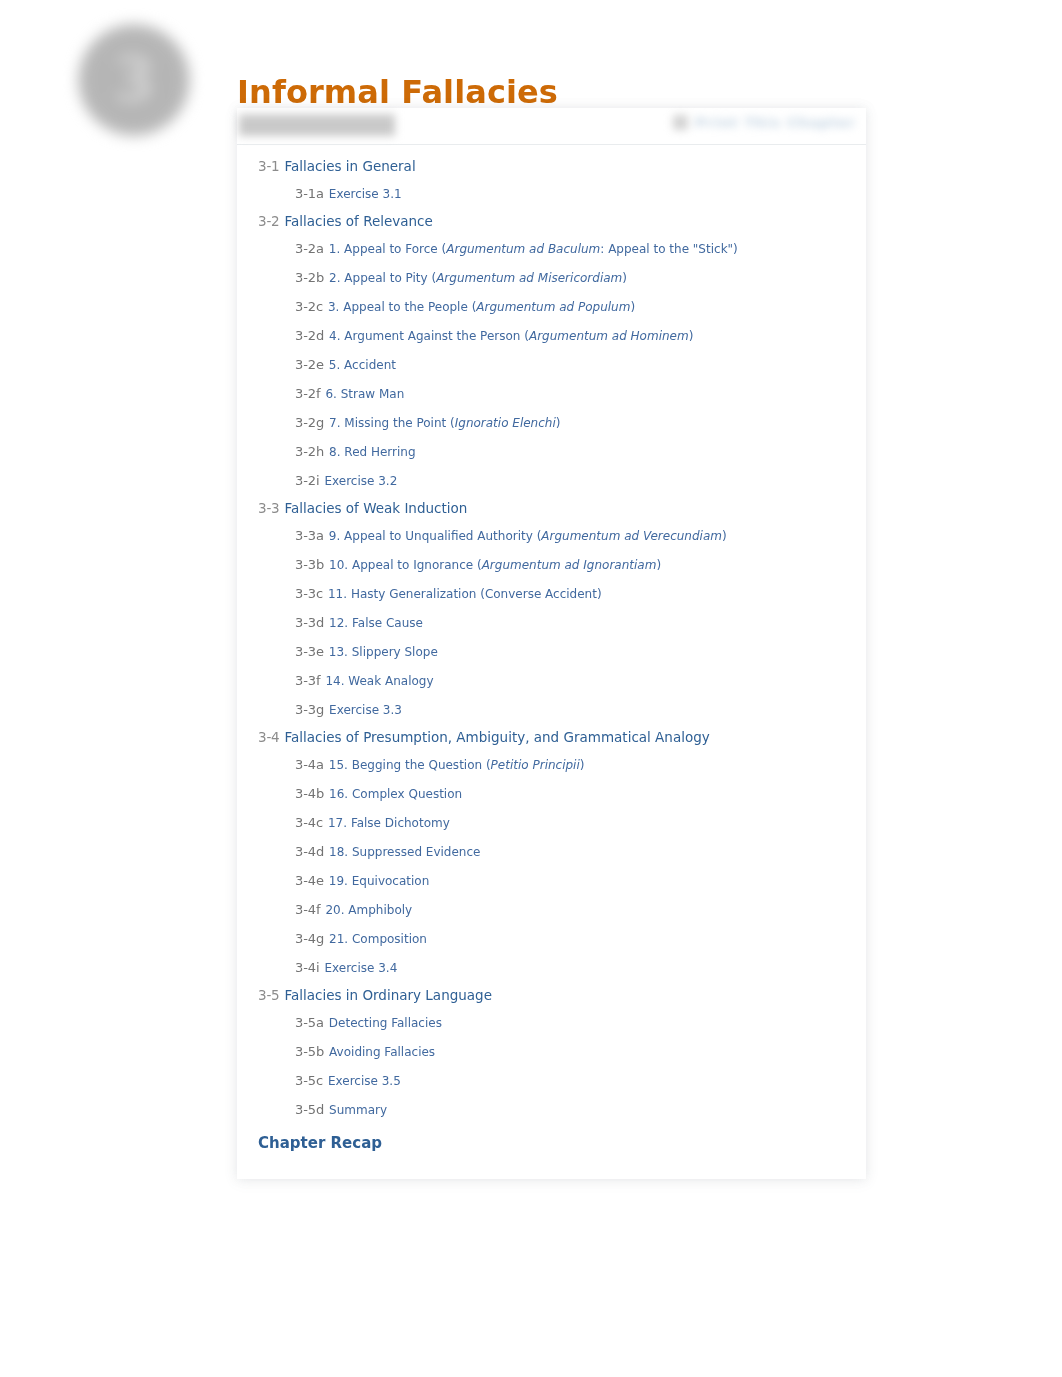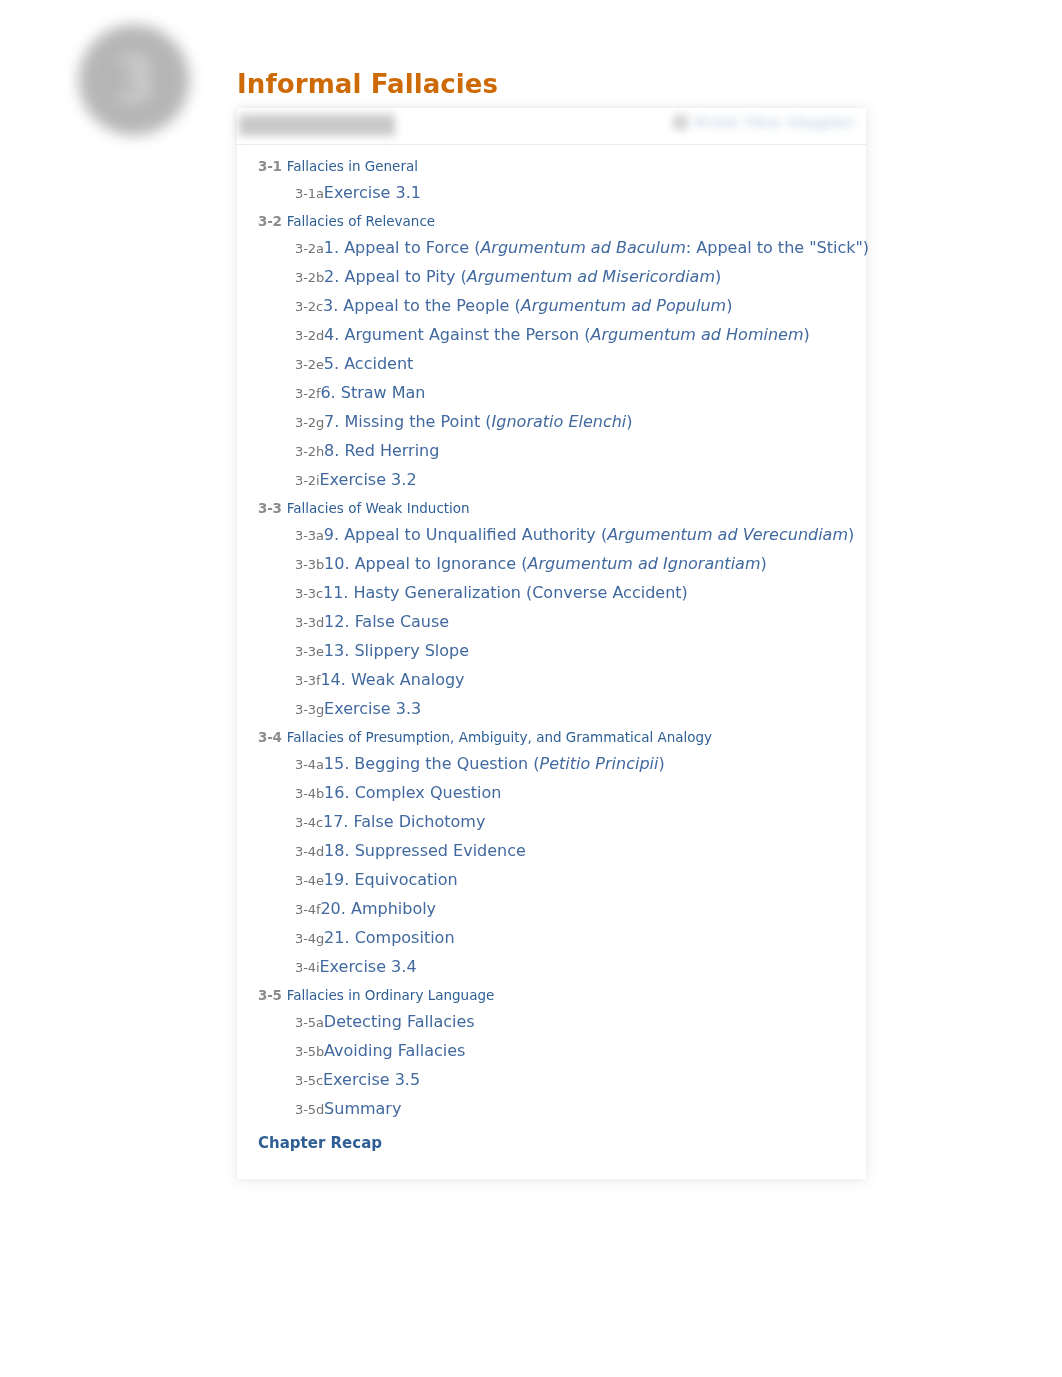--- a/index.html
+++ b/index.html
@@ -37,21 +37,21 @@
     color: #d0d0d0;
     line-height: 1;
     letter-spacing: -1px;
   }
 
   
   .chapter-title {
     position: absolute;
     left: 237px;
     top: 52px;
-    font-size: 26px;
+    font-size: 32px;
     font-weight: 700;
     color: #cd6a06;
     letter-spacing: 0.1px;
     white-space: nowrap;
   }
 
   
   .toc-card {
     position: absolute;
     left: 237px;
@@ -116,21 +116,21 @@
     margin: 0;
     list-style: none;
   }
   .section-row {
     padding: 4px 12px 4px 21px;
     line-height: 18px;
     white-space: nowrap;
   }
   .section-num {
     font-size: 13.5px;
-    font-weight: 700;
+    font-weight: 400;
     color: #8c8c8c;
     letter-spacing: -0.2px;
   }
   .section-title {
     font-size: 13.5px;
     font-weight: 400;
     color: #2e5f94;
     margin-left: 5px;
     cursor: pointer;
   }
@@ -139,22 +139,23 @@
     padding: 5px 12px 5px 58px;
     line-height: 18px;
     white-space: nowrap;
   }
   .item-num {
     font-size: 13px;
     color: #737373;
     letter-spacing: -0.1px;
   }
   .item-title {
-    font-size: 16px;
+    font-size: 12px;
     color: #41699f;
+    margin-left: 5px;
     cursor: pointer;
   }
   .item-title i,
   .item-title em {
     font-style: italic;
   }
 
   .recap-row {
     padding: 9px 12px 6px 21px;
     line-height: 20px;

